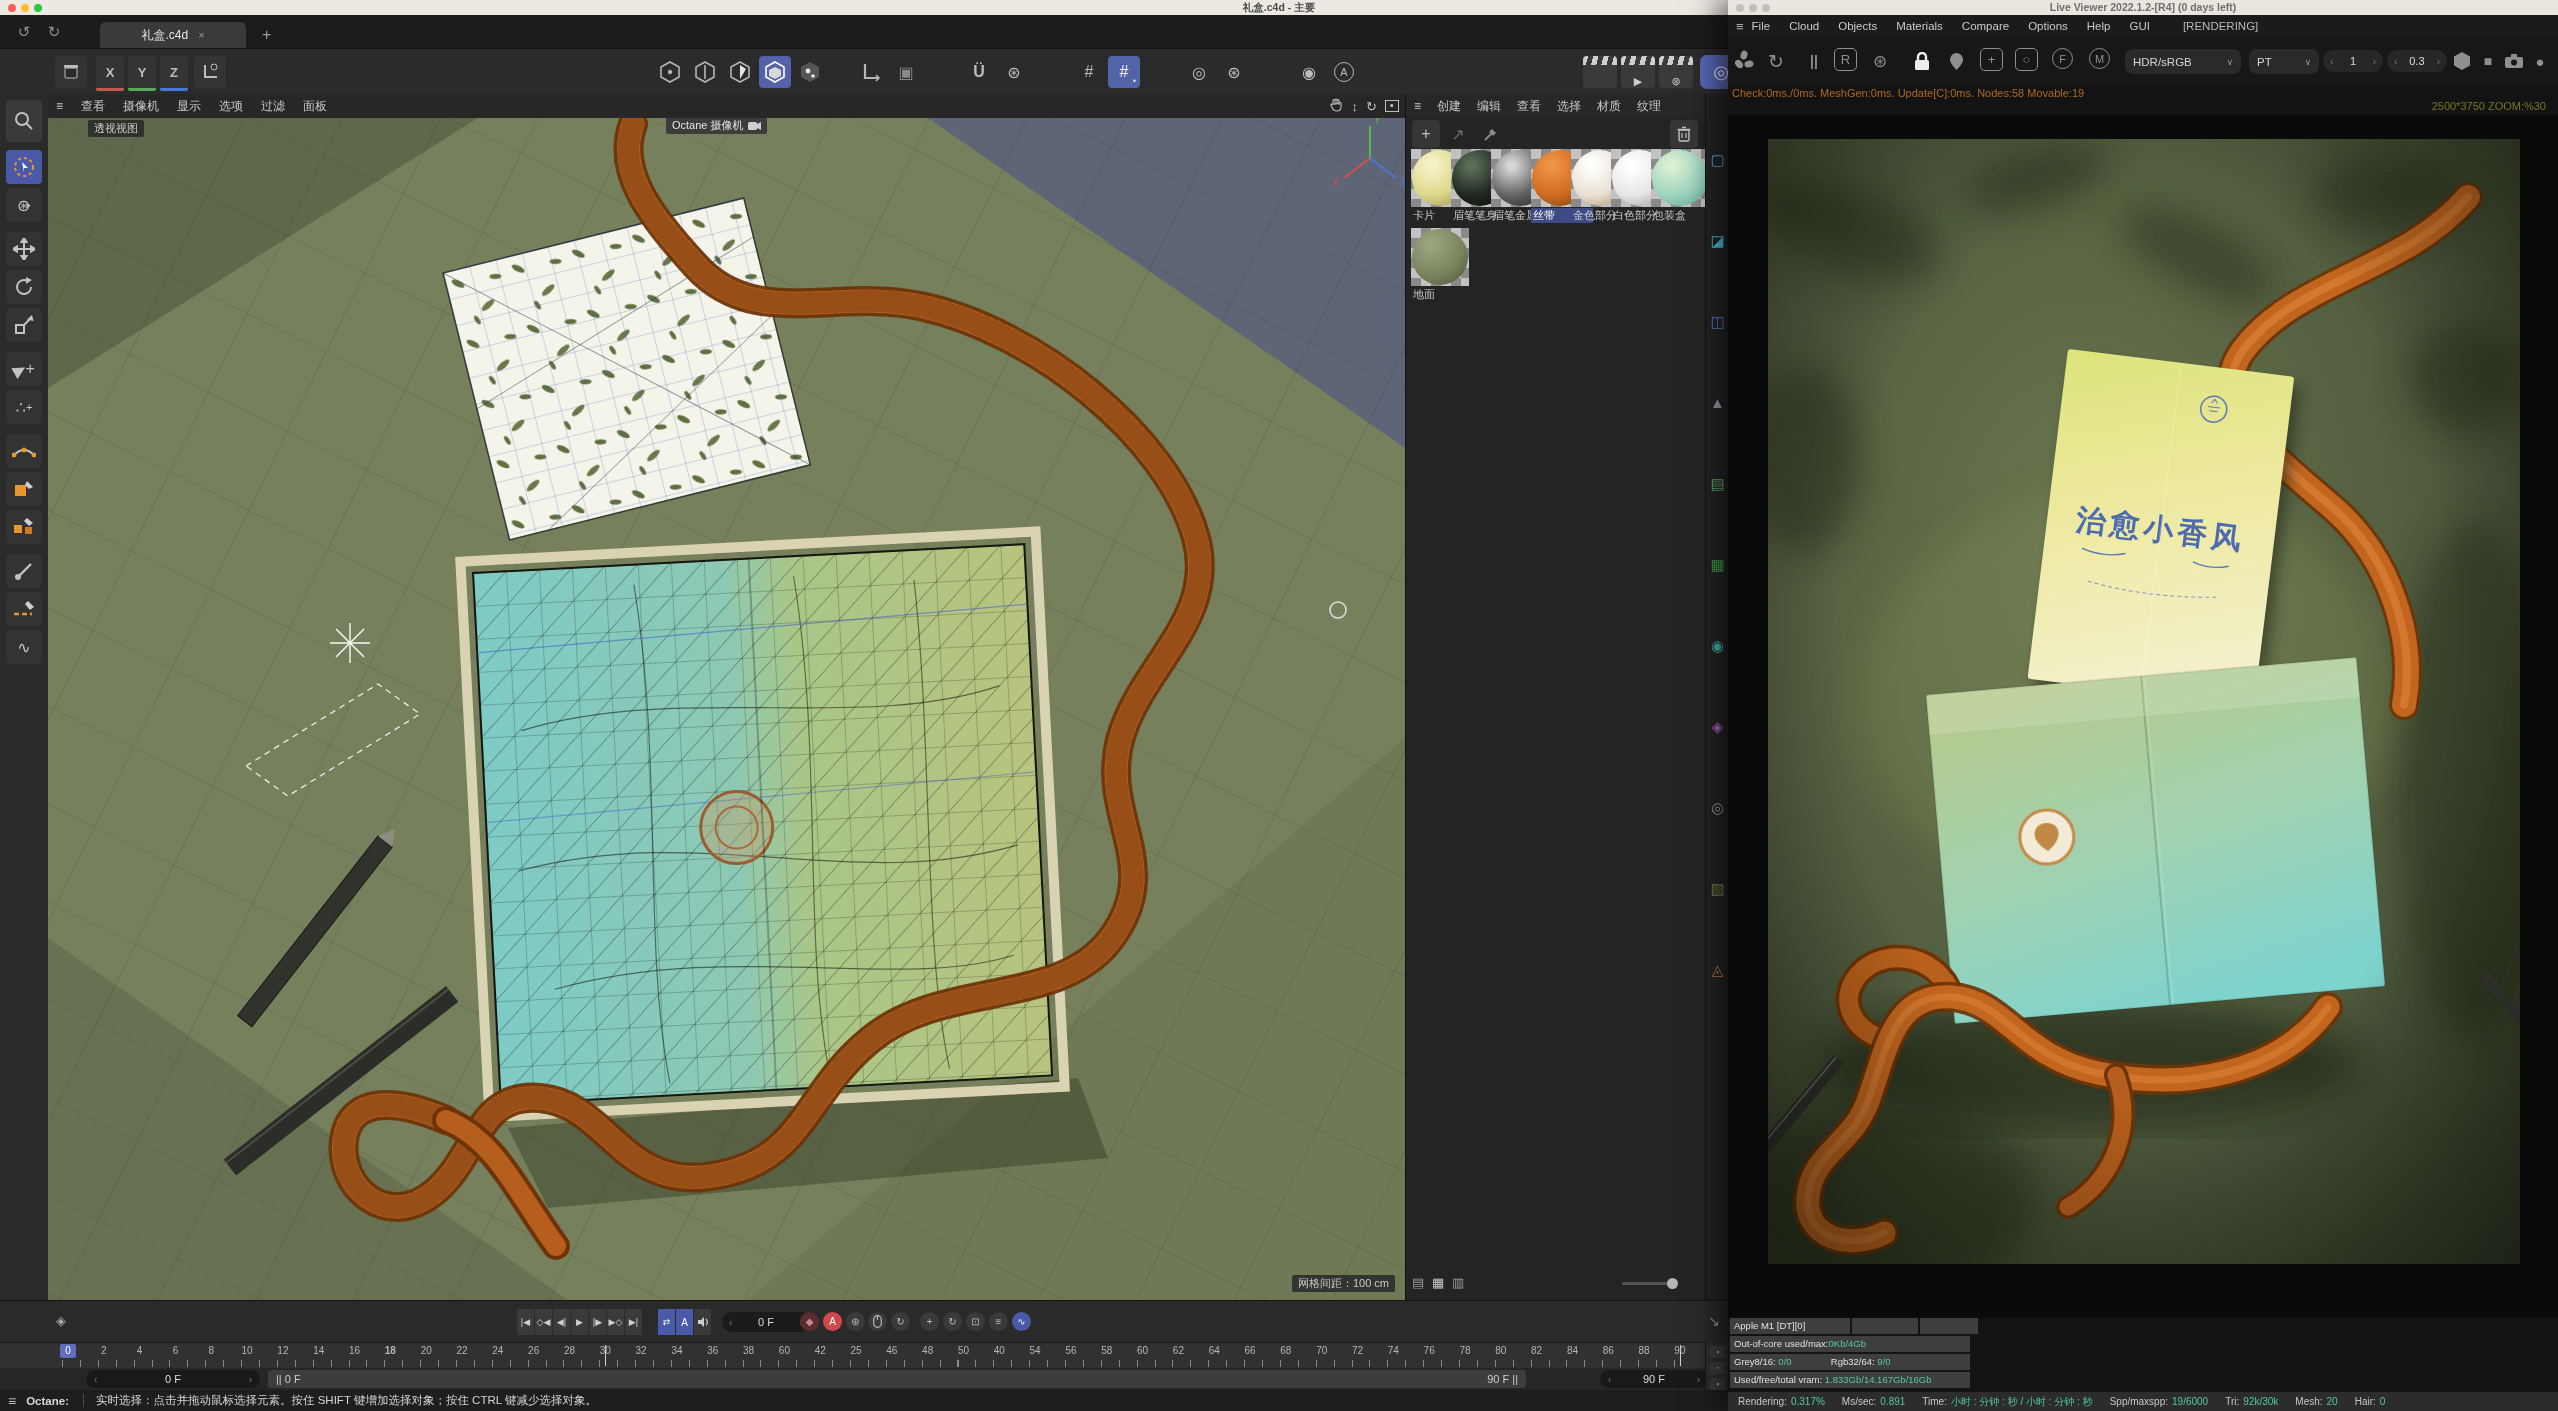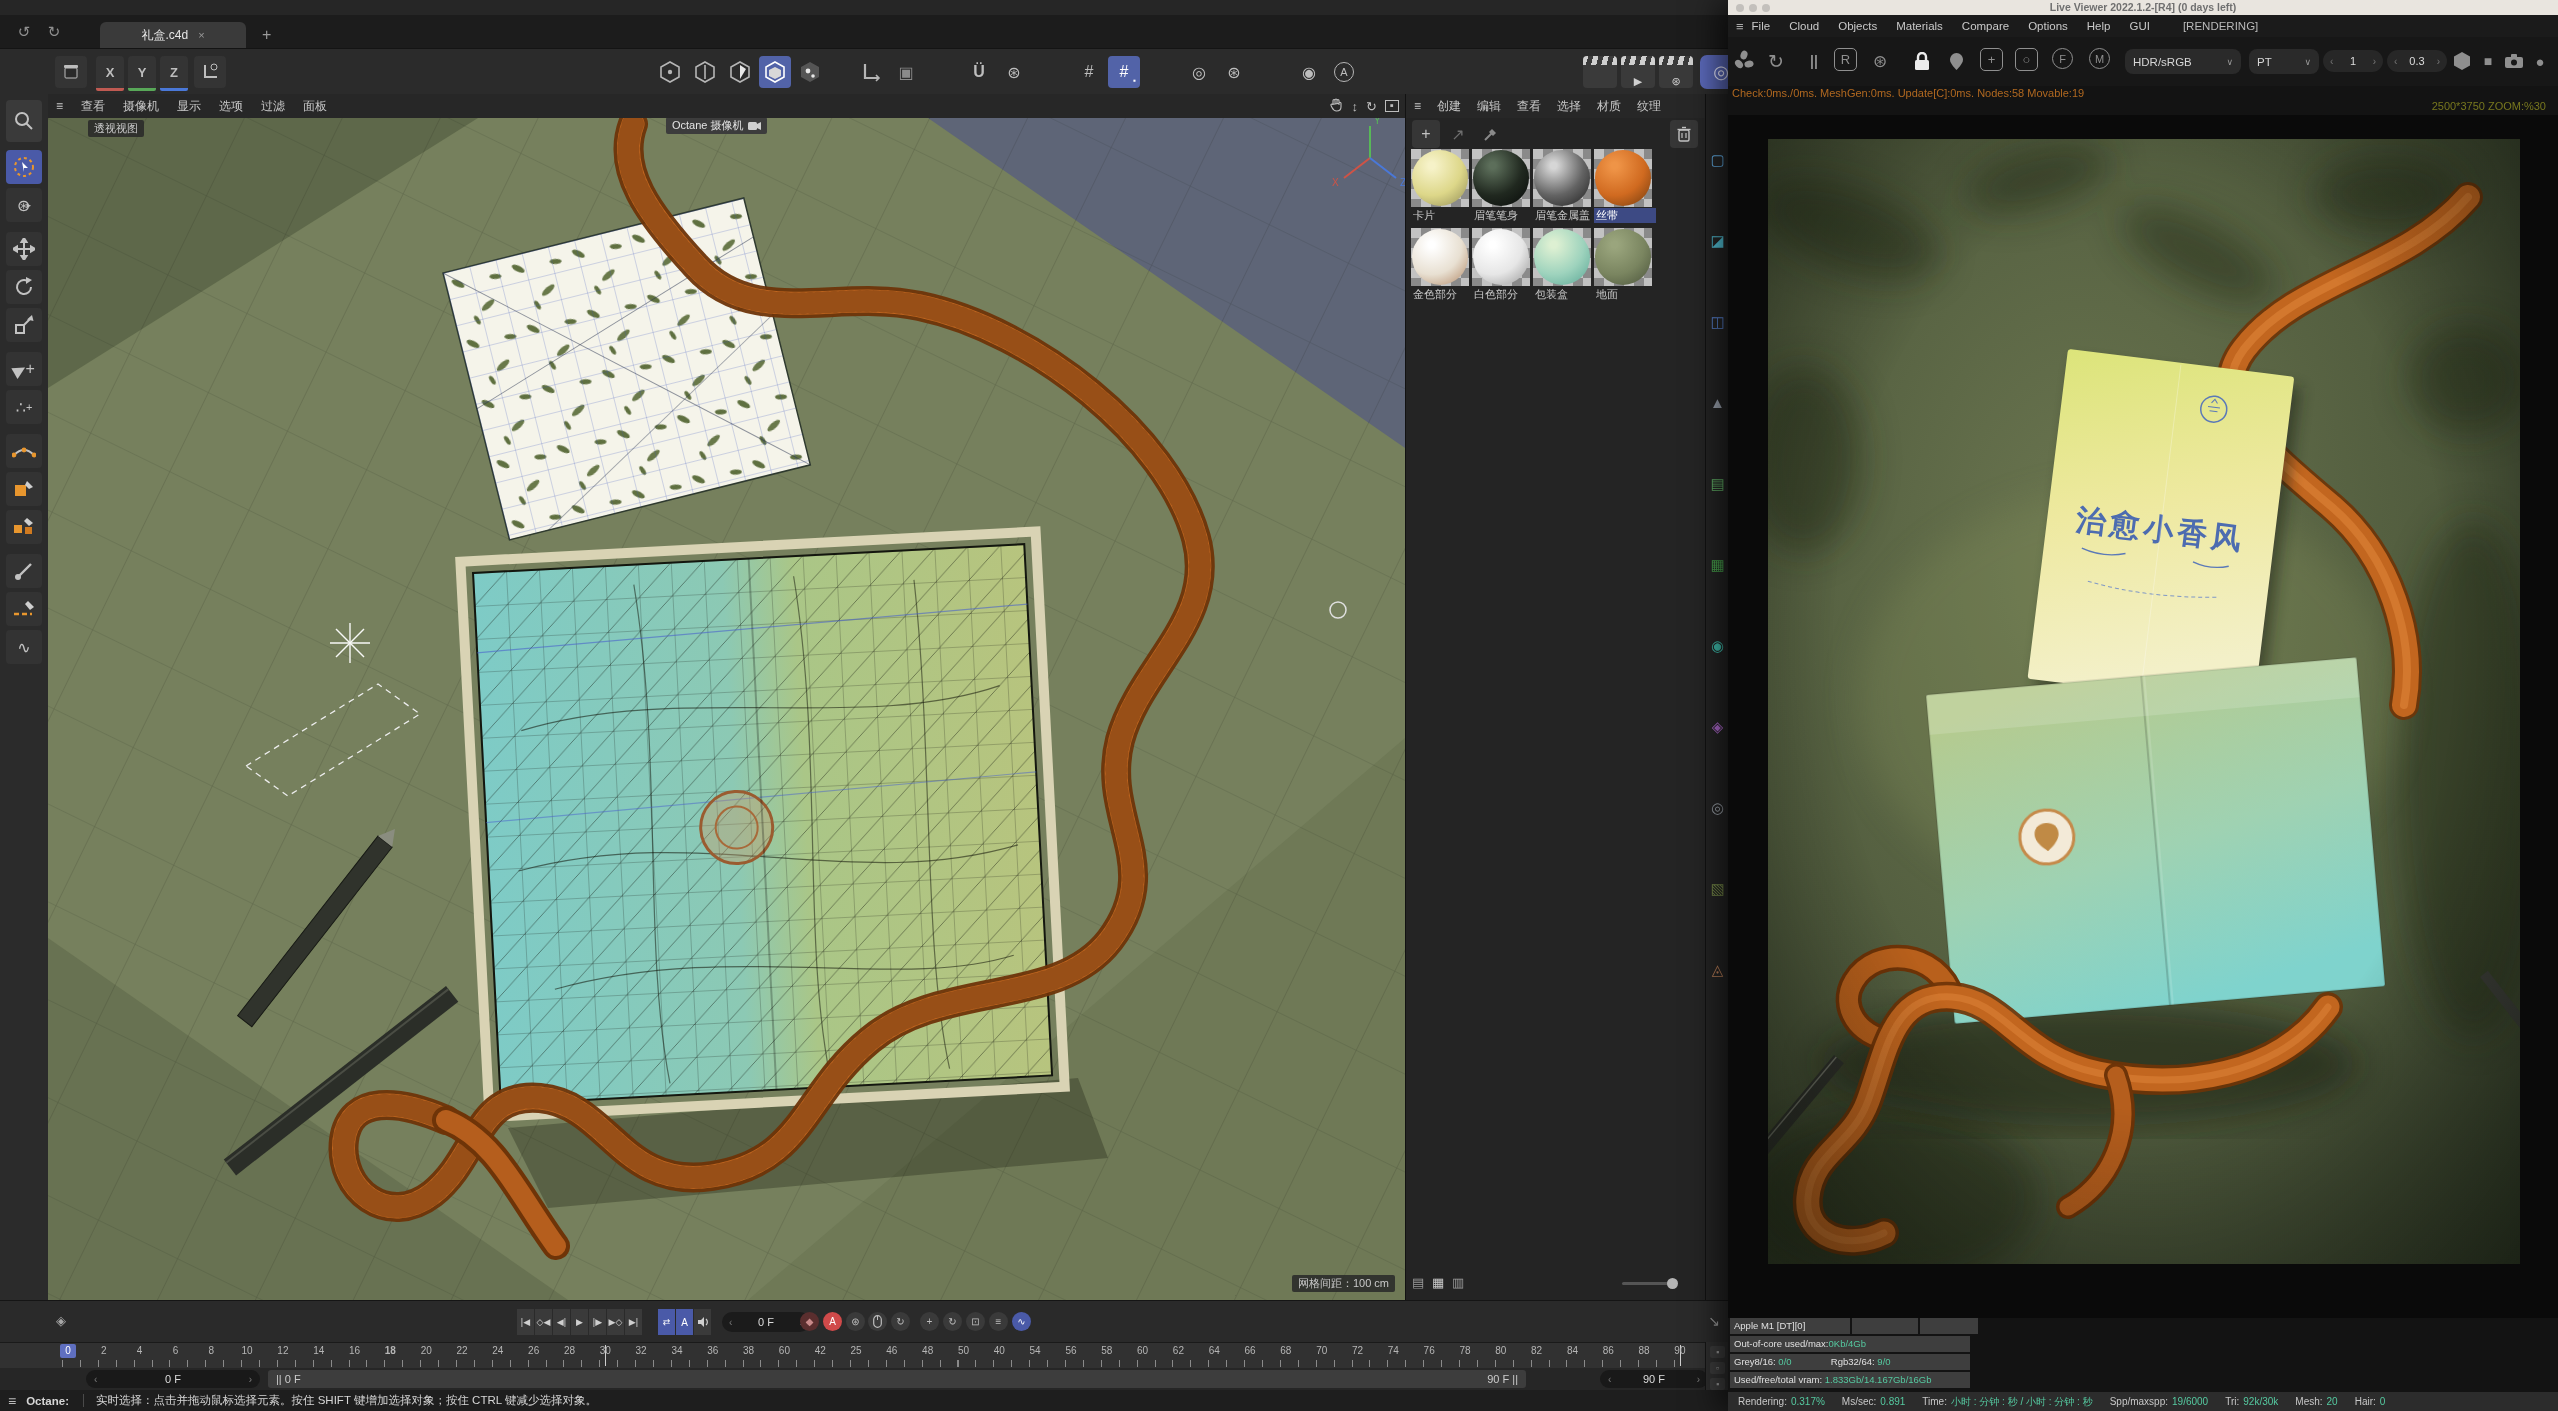--- a/index.html
+++ b/index.html
@@ -34,21 +34,21 @@
   .vp-nav{position:absolute;right:6px;top:0;height:24px;display:flex;gap:8px;align-items:center;color:#bdbdbd;font-size:13px;}
   .chip{position:absolute;background:rgba(40,40,40,.85);color:#c9c9c9;font-size:11px;padding:1px 6px;border-radius:2px;z-index:4;display:flex;align-items:center;gap:4px;}
   .vp-canvas{position:absolute;left:0;right:0;top:24px;bottom:0;}
   
   .matpanel{position:absolute;left:1405px;top:94px;width:300px;height:1206px;background:#242424;border-left:1px solid #121212;}
   .mat-menubar{position:absolute;left:0;right:0;top:0;height:24px;background:#272727;display:flex;align-items:center;gap:16px;padding-left:8px;font-size:12px;color:#c8c8c8;}
   .mat-toolbar{position:absolute;left:0;right:0;top:24px;height:32px;}
   .mbtn{position:absolute;top:2px;width:28px;height:28px;background:#363636;border-radius:4px;color:#c2c2c2;display:flex;align-items:center;justify-content:center;font-size:16px;}
   .mbtn.dim{background:transparent;color:#6f6f6f;}
   .mat-grid{position:absolute;left:5px;top:55px;width:290px;display:flex;flex-wrap:wrap;}
-  .mat-cell{width:61px;}
+  .mat-cell{width:40px;}
   .mat-thumb{position:relative;width:58px;height:58px;background-image:linear-gradient(45deg,#8a8a8a 25%,transparent 25%,transparent 75%,#8a8a8a 75%),linear-gradient(45deg,#8a8a8a 25%,#c2c2c2 25%,#c2c2c2 75%,#8a8a8a 75%);background-size:20px 20px;background-position:0 0,10px 10px;}
   .mat-sphere{position:absolute;inset:1px;border-radius:50%;}
   .mat-label{width:60px;height:15px;font-size:11px;color:#c9c9c9;line-height:15px;overflow:hidden;white-space:nowrap;margin:1px 0 5px 0;padding-left:2px;}
   .mat-label.sel{background:#3d4a84;color:#fff;}
   .mat-bottom{position:absolute;left:0;right:0;bottom:4px;height:24px;}
   .slider-track{position:absolute;right:32px;top:10px;width:52px;height:3px;background:#555;border-radius:2px;}
   .slider-knob{position:absolute;right:-4px;top:-4px;width:11px;height:11px;border-radius:50%;background:#b5b5b5;}
   
   .dock{position:absolute;left:1705px;top:94px;width:23px;height:1206px;background:#242424;border-left:1px solid #121212;}
   .dock-ic{position:absolute;left:2px;width:19px;height:19px;font-size:15px;line-height:19px;text-align:center;}
@@ -106,20 +106,28 @@
   .lv-renderbar{position:absolute;left:0;right:0;bottom:0;height:19px;background:#2c2c2c;display:flex;align-items:center;gap:17px;padding-left:10px;font-size:10px;color:#c8c8c8;white-space:nowrap;}
   .seg .v{margin-left:4px;}
   .hexclip{width:16px;height:18px;background:#8f8f8f;clip-path:polygon(50% 0,100% 25%,100% 75%,50% 100%,0 75%,0 25%);}
 </style>
 </head>
 <body>
 
 <div id="root">
 
   <div id="c4d">
+    <div class="titlebar">
+      <div class="lights">
+        <span class="light" style="background:#ff5f57"></span>
+        <span class="light" style="background:#febc2e"></span>
+        <span class="light" style="background:#28c840"></span>
+      </div>
+      <div class="wtitle">礼盒.c4d - 主要</div>
+    </div>
 
     <div class="tabbar">
       <span class="histbtn" style="left:12px">↺</span>
       <span class="histbtn" style="left:42px">↻</span>
       <div class="tab">
         <span>礼盒.c4d</span>
         <span class="tabx">×</span>
       </div>
       <span class="newtab">+</span>
     </div>

